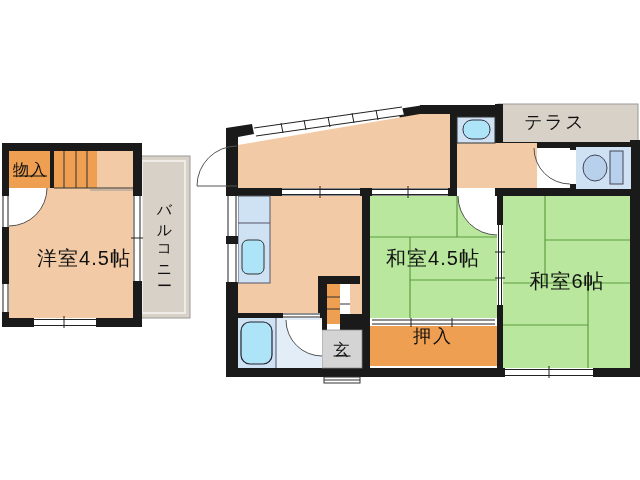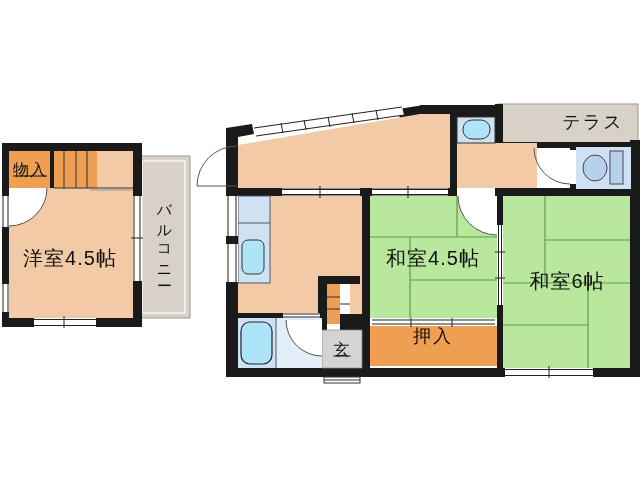--- a/index.html
+++ b/index.html
@@ -234,20 +234,20 @@
     </g>
 
     <g>
       <path d="M197,186 A40,40 0 0 1 237,146" class="s-arc"></path>
       <line x1="197" y1="186" x2="237" y2="186" stroke="#555" stroke-width="1"></line>
     </g>
   </g>
 </svg>
 
   <div class="lbl lbl-sm" style="left:30px;top:170px;">物入</div>
-  <div class="lbl lbl-big" style="left:70px;top:258px;">洋室4.5帖</div>
+  <div class="lbl lbl-big" style="left:84px;top:258px;">洋室4.5帖</div>
   <div class="lbl lbl-vert" style="left:164px;top:237px;">バルコニー</div>
-  <div class="lbl lbl-mid" style="left:593px;top:122px;">テラス</div>
+  <div class="lbl lbl-mid" style="left:555px;top:122px;">テラス</div>
   <div class="lbl lbl-big" style="left:433px;top:258px;">和室4.5帖</div>
   <div class="lbl lbl-big" style="left:567px;top:281px;">和室6帖</div>
   <div class="lbl lbl-mid" style="left:433px;top:336px;">押入</div>
   <div class="lbl lbl-sm" style="left:342px;top:350px;">玄</div>
 </div>
 
 </body></html>

